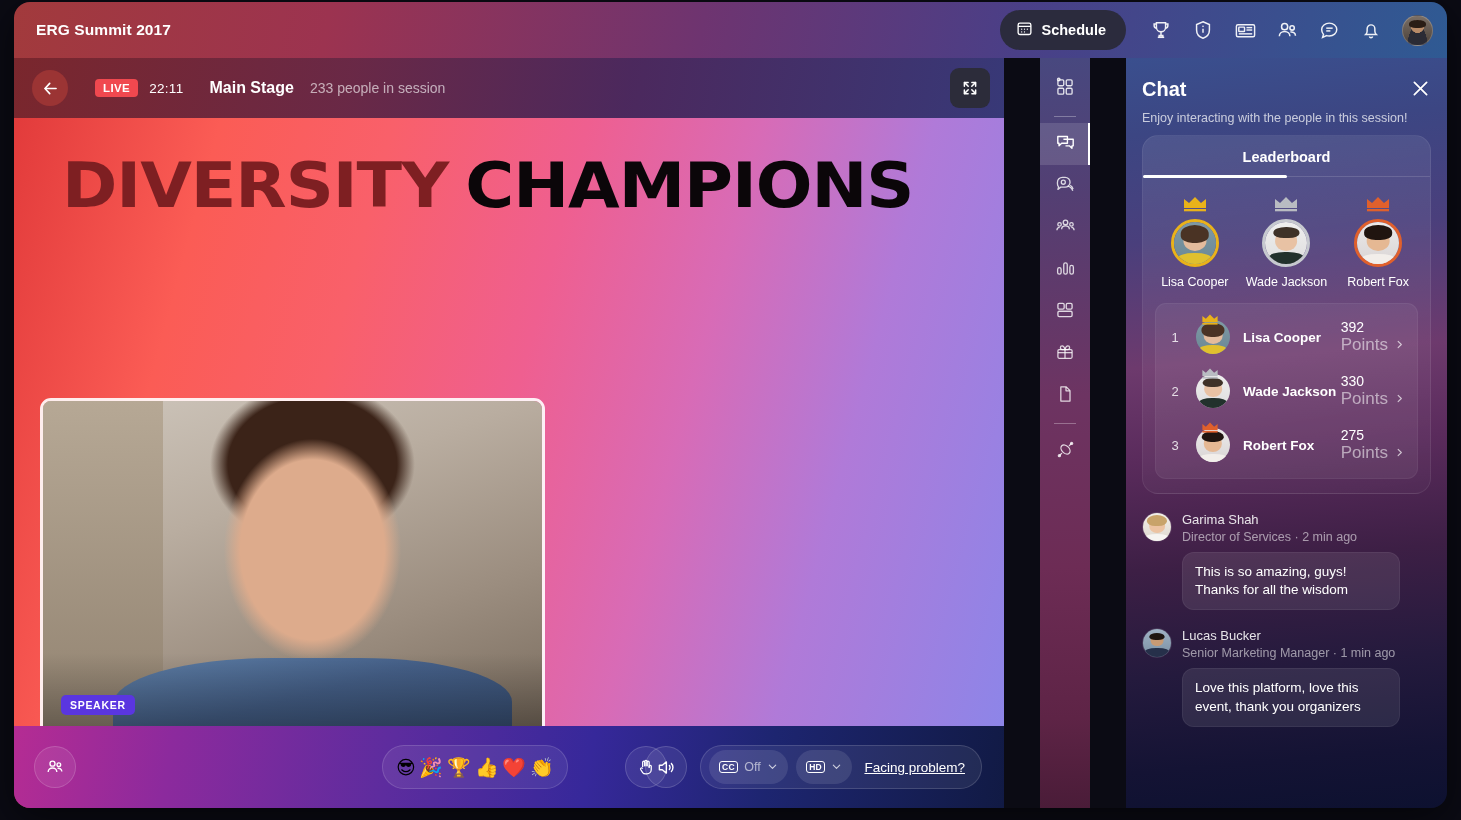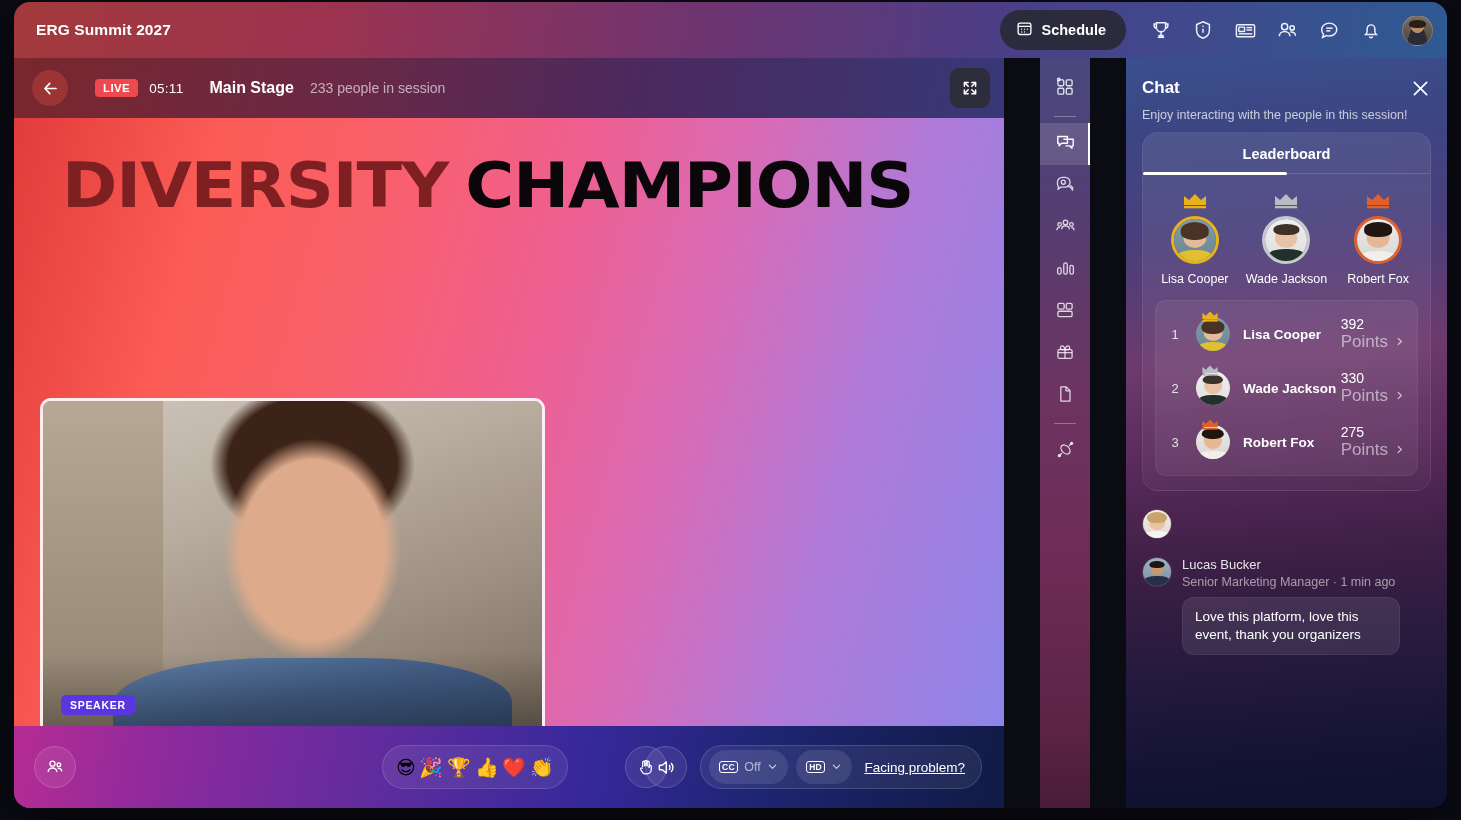--- a/index.html
+++ b/index.html
@@ -195,21 +195,21 @@
     content:""; position:absolute; right:0; top:0; bottom:0; width:2.5px; background:#fff;
   }
   .raildiv{ width:22px; height:1px; background:rgba(255,255,255,.3); margin:6px 0; }
 
   
   .chat{
     width:321px; flex:0 0 321px;
     background:linear-gradient(175deg,#3a4f8e 0%,#3c4683 10%,#4a3f7c 24%,#6d3a6d 40%,#5a2b5c 52%,#3d1f45 66%,#241a3d 80%,#141334 92%,#0d1130 100%);
     position:relative; padding:20px 16px 0 16px; overflow:hidden;
   }
-  .chat-title{ color:#fff; font-size:17px; font-weight:bold; }
+  .chat-title{ color:#fff; font-size:20px; font-weight:bold; }
   .chat-sub{ color:rgba(255,255,255,.72); font-size:12.5px; margin-top:10px; }
   .chat-close{ position:absolute; right:16px; top:20px; cursor:pointer; }
 
   .lb-card{
     margin-top:10px; border-radius:16px; overflow:hidden;
     background:linear-gradient(170deg,rgba(255,255,255,.09),rgba(255,255,255,.03));
     border:1px solid rgba(255,255,255,.07);
   }
   .tabs{ display:flex; position:relative; }
   .tab{
@@ -255,21 +255,21 @@
     border-radius:12px; padding:10px 12px; color:#fff; font-size:13.5px; line-height:1.35;
     max-width:218px;
   }
 </style>
 </head>
 <body>
 
 <div class="app">
 
   <div class="topbar">
-    <div class="brand">ERG Summit 2027</div>
+    <div class="brand">ERG Summit 2017</div>
     <div class="top-right">
 
       <div class="sched-btn">
         <span>
           <svg width="17" height="17" viewBox="0 0 24 24" fill="none" stroke="#fff" stroke-width="1.9">
             <rect x="3" y="4.5" width="18" height="16" rx="2.5"></rect>
               <line x1="3" y1="9" x2="21" y2="9"></line>
             <circle cx="8" cy="13" r=".9" fill="#fff" stroke="none"></circle>
               <circle cx="12" cy="13" r=".9" fill="#fff" stroke="none"></circle>
             <circle cx="16" cy="13" r=".9" fill="#fff" stroke="none"></circle>
@@ -336,21 +336,21 @@
     <div class="stage">
 
       <div class="sessionbar">
         <div class="backbtn">
           <svg width="19" height="19" viewBox="0 0 24 24" fill="none" stroke="#fff" stroke-width="2.1" stroke-linecap="round" stroke-linejoin="round">
             <line x1="19" y1="12" x2="5.5" y2="12"></line>
               <polyline points="11,5.6 5,12 11,18.4"></polyline>
           </svg>
         </div>
         <div class="live-pill">LIVE</div>
-        <div class="timer">05:11</div>
+        <div class="timer">22:11</div>
         <div class="stage-name">Main Stage</div>
         <div class="people-count">233 people in session</div>
         <div class="fs-btn">
           <svg width="18" height="18" viewBox="0 0 24 24" fill="none" stroke="#fff" stroke-width="2" stroke-linecap="round" stroke-linejoin="round">
             <polyline points="9.5,4.5 4.5,4.5 4.5,9.5"></polyline>
               <polyline points="14.5,4.5 19.5,4.5 19.5,9.5"></polyline>
             <polyline points="9.5,19.5 4.5,19.5 4.5,14.5"></polyline>
               <polyline points="14.5,19.5 19.5,19.5 19.5,14.5"></polyline>
             <line x1="4.8" y1="4.8" x2="9.6" y2="9.6"></line>
               <line x1="19.2" y1="4.8" x2="14.4" y2="9.6"></line>
@@ -702,20 +702,25 @@
       </div>
 
       <div class="msg">
         <div class="mav">
           <div class="face" style="background:linear-gradient(#f2efe9,#ded8cf)">
             <div class="head" style="width:56%;height:50%;top:22%;background:#ecc3a2"></div>
             <div class="hair" style="width:72%;height:40%;top:6%;background:#c8a36a"></div>
             <div class="body" style="width:86%;height:26%;background:#f6f4f1"></div>
           </div>
         </div>
+        <div>
+          <div class="mname">Garima Shah</div>
+          <div class="mmeta">Director of Services · 2 min ago</div>
+          <div class="bubble">This is so amazing, guys! Thanks for all the wisdom</div>
+        </div>
       </div>
 
       <div class="msg">
         <div class="mav">
           <div class="face" style="background:linear-gradient(#9fb2c4,#7b8fa3)">
             <div class="head" style="width:46%;height:40%;top:20%;background:#c89a74"></div>
             <div class="hair" style="width:54%;height:24%;top:12%;background:#1d1510"></div>
             <div class="body" style="width:92%;height:34%;background:#26304a"></div>
           </div>
         </div>

